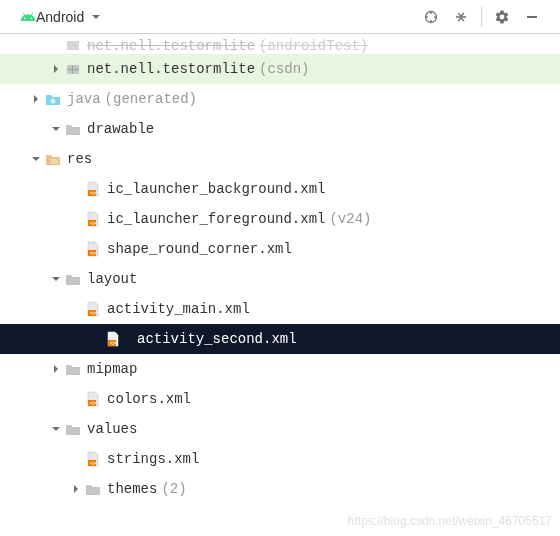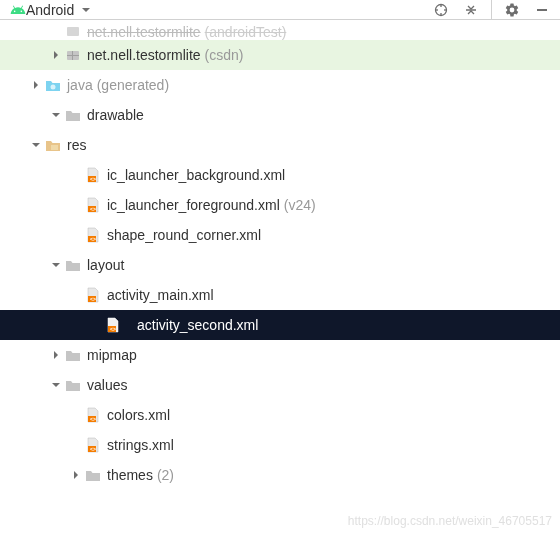--- a/index.html
+++ b/index.html
@@ -1,26 +1,26 @@
 <!DOCTYPE html>
 <html><head>
 <meta charset="utf-8">
 <style>
 * { box-sizing: border-box; margin: 0; padding: 0; }
 body { font-family: -apple-system, "Segoe UI", Arial, sans-serif; font-size: 14px; color: #333; background: #fff; width: 560px; height: 536px; overflow: hidden; }
-.toolbar { height: 20px; border-bottom: 1px solid #d1d1d1; display: flex; align-items: center; padding: 0 6px; }
+.toolbar { height: 34px; border-bottom: 1px solid #d1d1d1; display: flex; align-items: center; padding: 0 16px; }
 .toolbar-left { display: flex; align-items: center; gap: 5px; }
 .toolbar-right { margin-left: auto; display: flex; align-items: center; gap: 6px; }
 .android-icon { width: 16px; height: 16px; }
 .toolbar-label { font-size: 14px; color: #333; font-weight: 500; }
 .toolbar-drop { display: flex; align-items: center; cursor: pointer; padding: 2px 4px; }
 .tb-icon { width: 24px; height: 24px; display: flex; align-items: center; justify-content: center; cursor: pointer; color: #6e6e6e; }
 .tb-sep { width: 1px; height: 20px; background: #d1d1d1; margin: 0 2px; }
 .tree { padding-top: 2px; }
-.row { display: flex; align-items: center; height: 30px; padding-right: 9px; cursor: pointer; }
+.row { display: flex; align-items: center; height: 30px; padding-right: 9px; cursor: pointer; font-family: Liberation Mono, monospace; }
 .row.selected { background: #0f172a; color: #fff; gap: 10px; }
 .row.hl { background: #e8f5e1; }
 .row.cut { position: relative; }
 .indent { flex-shrink: 0; }
 .arrow { width: 16px; height: 16px; display: flex; align-items: center; justify-content: center; flex-shrink: 0; }
 .arrow svg { fill: #6e6e6e; }
 .noarrow { width: 16px; flex-shrink: 0; }
 .ficon { width: 18px; height: 18px; margin-right: 5px; flex-shrink: 0; display: flex; align-items: center; justify-content: center; }
 .label { white-space: nowrap; }
 .qual { color: #999; margin-left: 4px; }
@@ -247,45 +247,45 @@
       </span>
     <span class="ficon">
         <svg width="16" height="14" viewBox="0 0 16 14">
           <path d="M1 3 L6 3 L7.5 5 L15 5 L15 13 L1 13 Z" fill="#c5c5c5"></path>
         </svg>
       </span>
     <span class="label">mipmap</span>
   </div>
 
   <div class="row">
+    <span class="indent" style="width:68px;"></span>
+    <span class="noarrow"></span>
+    <span class="ficon">
+        <svg width="14" height="16" viewBox="0 0 14 16">
+          <path d="M2 1 L9 1 L12 4 L12 15 L2 15 Z" fill="#e8e8e8" stroke="#bbb" stroke-width="0.5"></path>
+          <rect x="2" y="9" width="8" height="6" fill="#f57c00"></rect>
+          <text x="4" y="14" font-size="5" fill="#fff" font-weight="bold">&lt;&gt;</text>
+        </svg>
+      </span>
+    <span class="label">colors.xml</span>
+  </div>
+
+  <div class="row">
     <span class="indent" style="width:48px;"></span>
     <span class="arrow">
         <svg width="10" height="10" viewBox="0 0 10 10">
           <path d="M1 3 L5 7 L9 3 Z"></path>
         </svg>
       </span>
     <span class="ficon">
         <svg width="16" height="14" viewBox="0 0 16 14">
           <path d="M1 3 L6 3 L7.5 5 L15 5 L15 13 L1 13 Z" fill="#c5c5c5"></path>
         </svg>
       </span>
     <span class="label">values</span>
-  </div>
-
-  <div class="row">
-    <span class="indent" style="width:68px;"></span>
-    <span class="noarrow"></span>
-    <span class="ficon">
-        <svg width="14" height="16" viewBox="0 0 14 16">
-          <path d="M2 1 L9 1 L12 4 L12 15 L2 15 Z" fill="#e8e8e8" stroke="#bbb" stroke-width="0.5"></path>
-          <rect x="2" y="9" width="8" height="6" fill="#f57c00"></rect>
-          <text x="4" y="14" font-size="5" fill="#fff" font-weight="bold">&lt;&gt;</text>
-        </svg>
-      </span>
-    <span class="label">colors.xml</span>
   </div>
 
   <div class="row">
     <span class="indent" style="width:68px;"></span>
     <span class="noarrow"></span>
     <span class="ficon">
         <svg width="14" height="16" viewBox="0 0 14 16">
           <path d="M2 1 L9 1 L12 4 L12 15 L2 15 Z" fill="#e8e8e8" stroke="#bbb" stroke-width="0.5"></path>
           <rect x="2" y="9" width="8" height="6" fill="#f57c00"></rect>
           <text x="4" y="14" font-size="5" fill="#fff" font-weight="bold">&lt;&gt;</text>

